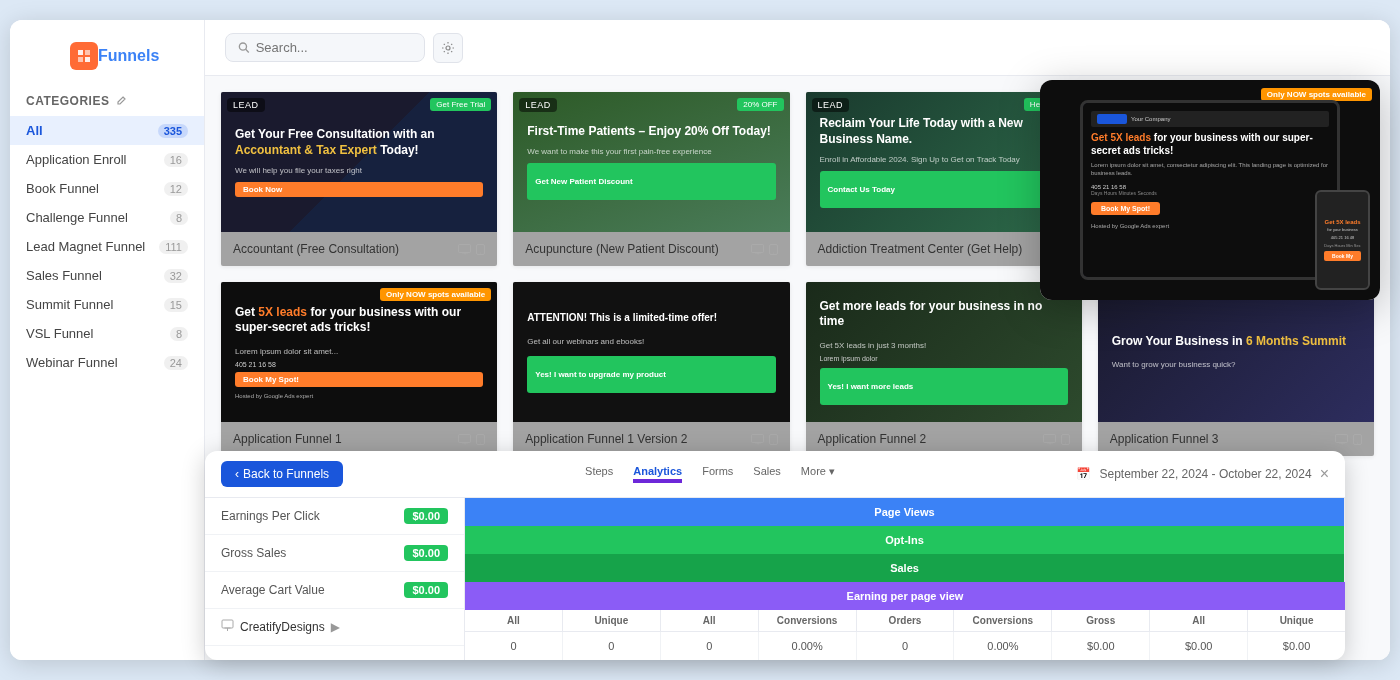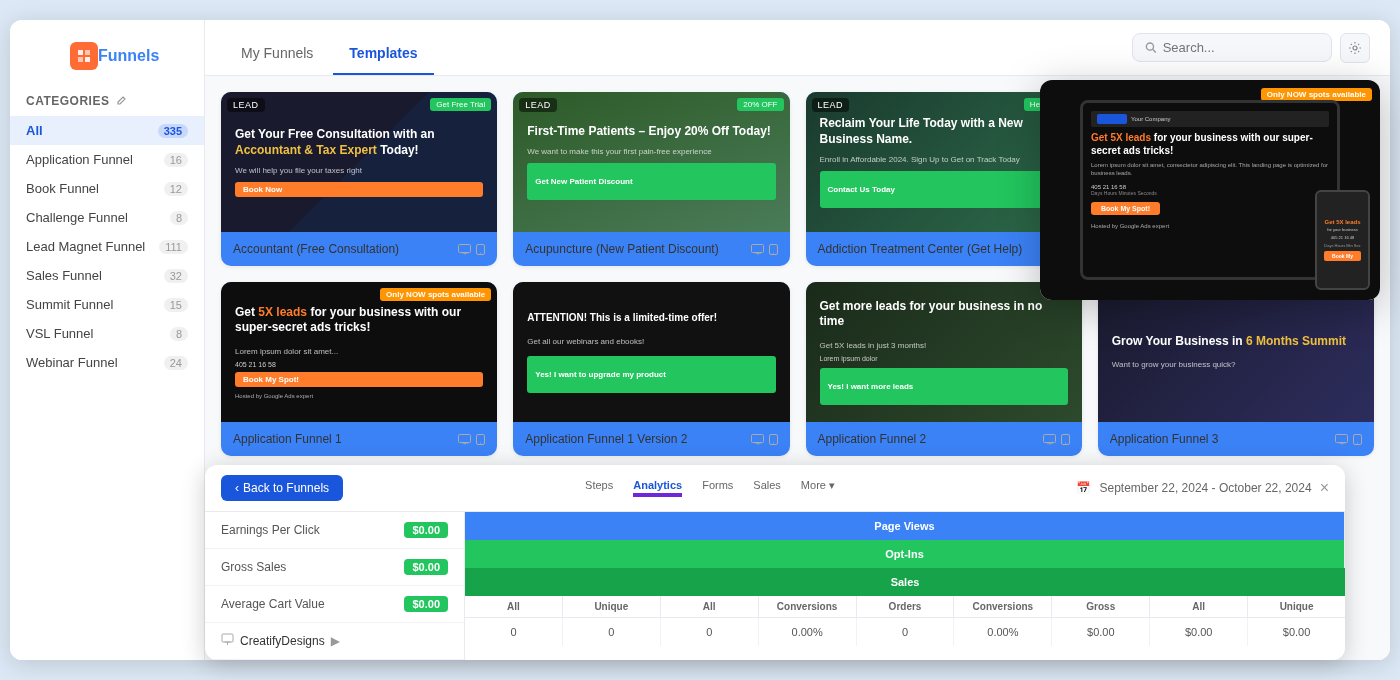--- a/index.html
+++ b/index.html
@@ -172,22 +172,22 @@
     .templates-grid {
       flex: 1;
       overflow-y: auto;
       padding: 16px;
       display: grid;
       grid-template-columns: repeat(4, 1fr);
       gap: 16px;
       align-content: start;
     }
     .template-card {
-      background: #3b82f6;
-      border-radius: 10px;
+      background: #a3a3a3;
+      border-radius: 2px;
       overflow: hidden;
       box-shadow: 0 1px 4px rgba(0,0,0,0.08);
       cursor: pointer;
       transition: box-shadow 0.2s;
     }
     .template-thumb {
       width: 100%;
       height: 140px;
       overflow: hidden;
       position: relative;
@@ -529,21 +529,21 @@
         <path d="M8 2L10 4L5 9H3V7L8 2Z" stroke="#999" stroke-width="1.2" fill="none"></path>
       </svg>
     </div>
 
     <div id="sidebar-items">
         <div class="sidebar-item active">
           <span>All</span>
           <span class="count">335</span>
         </div>
         <div class="sidebar-item">
-          <span>Application Funnel</span>
+          <span>Application Enroll</span>
           <span class="count">16</span>
         </div>
         <div class="sidebar-item">
           <span>Book Funnel</span>
           <span class="count">12</span>
         </div>
         <div class="sidebar-item">
           <span>Challenge Funnel</span>
           <span class="count">8</span>
         </div>
@@ -566,28 +566,20 @@
         <div class="sidebar-item">
           <span>Webinar Funnel</span>
           <span class="count">24</span>
         </div>
       </div>
   </div>
 
   <div class="main-content">
 
     <div class="top-bar">
-      <div class="tabs">
-        <div class="tab">
-          <span>My Funnels</span>
-        </div>
-        <div class="tab active">
-          <span>Templates</span>
-        </div>
-      </div>
       <div class="top-bar-right">
         <div class="search-box">
           <svg width="13" height="13" viewBox="0 0 13 13" fill="none">
             <circle cx="5.5" cy="5.5" r="4" stroke="#999" stroke-width="1.5"></circle>
             <line x1="8.5" y1="8.5" x2="12" y2="12" stroke="#999" stroke-width="1.5"></line>
           </svg>
           <input type="text" placeholder="Search..." style="">
         </div>
         <div class="gear-btn">
           <svg width="14" height="14" viewBox="0 0 14 14" fill="none">
@@ -878,20 +870,23 @@
         <div class="analytics-table-header">
           <div class="analytics-col-group">
             <div class="analytics-col-group-header col-group-blue">Page Views</div>
           </div>
           <div class="analytics-col-group">
             <div class="analytics-col-group-header col-group-green">Opt-Ins</div>
           </div>
           <div class="analytics-col-group">
             <div class="analytics-col-group-header col-group-darkgreen">Sales</div>
           </div>
+          <div class="analytics-col-group">
+            <div class="analytics-col-group-header col-group-purple">Earning per page view</div>
+          </div>
         </div>
         <div class="analytics-col-sub-headers">
           <div class="analytics-col-sub">All</div>
           <div class="analytics-col-sub">Unique</div>
           <div class="analytics-col-sub">All</div>
           <div class="analytics-col-sub">Conversions</div>
           <div class="analytics-col-sub">Orders</div>
           <div class="analytics-col-sub">Conversions</div>
           <div class="analytics-col-sub">Gross</div>
           <div class="analytics-col-sub">All</div>

